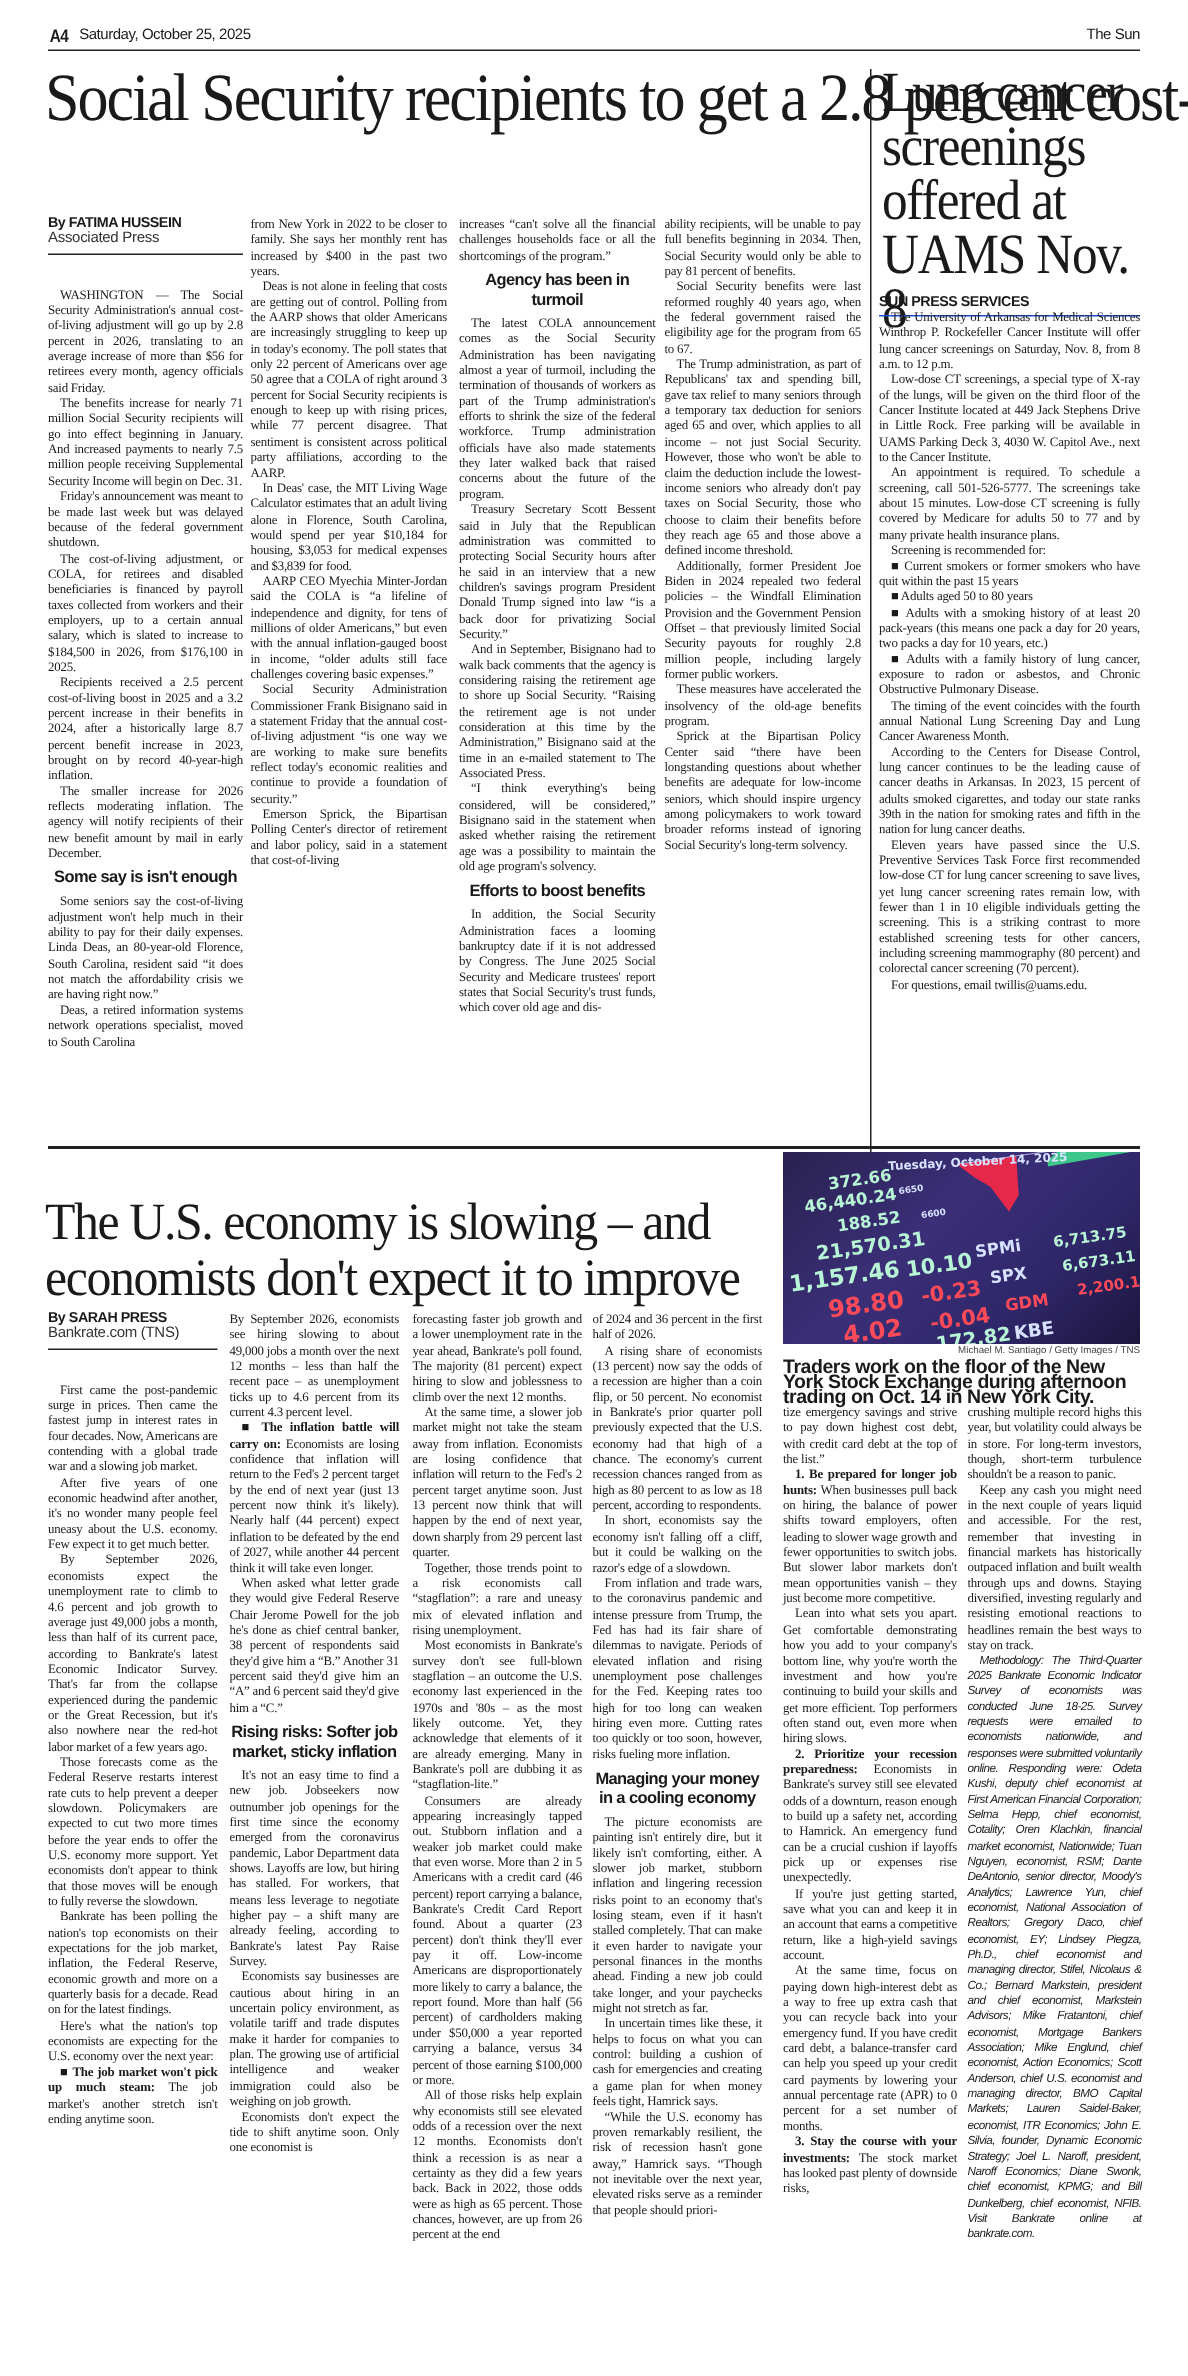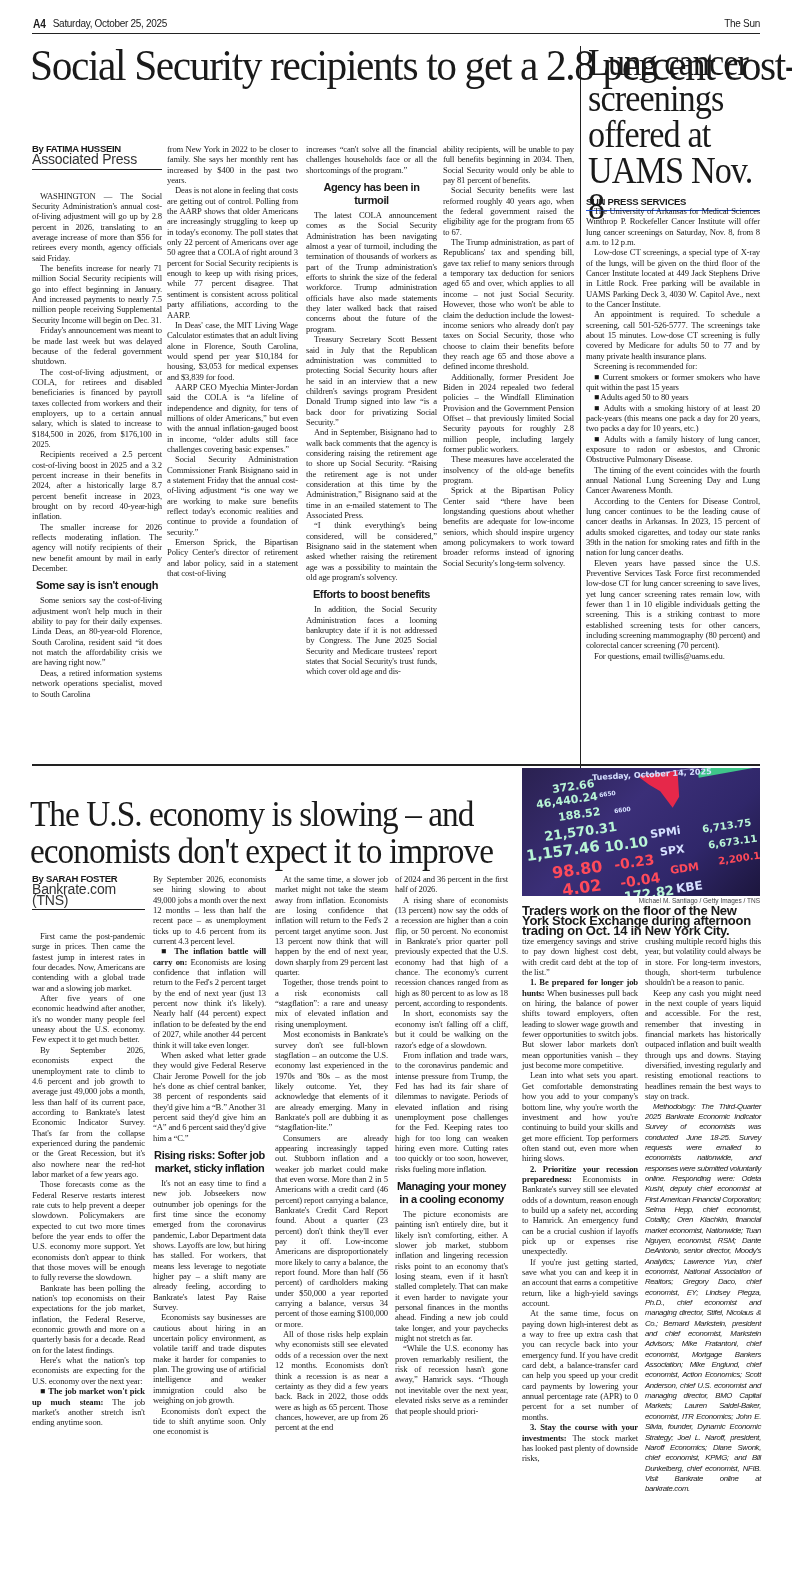--- a/index.html
+++ b/index.html
@@ -4,21 +4,21 @@
 <style>
 *{box-sizing:border-box;margin:0;padding:0}
 html,body{width:792px;height:1584px;background:#fff;overflow:hidden}
 body{font-family:"Liberation Serif",serif;color:#1a1a1a;position:relative}
 .folio{position:absolute;left:32px;top:14px;width:728px;height:20px;display:flex;align-items:center;border-bottom:1.5px solid #222;font-family:"Liberation Sans",sans-serif;font-size:10px;letter-spacing:-0.3px}
 .folio .pg{font-weight:bold;font-size:12px;margin-right:6px;transform:scaleX(.85)}
 .folio .sp{flex:1}
 .hed{font-family:"Liberation Serif",serif;font-weight:normal;color:#1a1a1a;letter-spacing:-1.5px;line-height:1}
 .story1 .hed{position:absolute;left:30px;top:44px;width:540px;font-size:45px;line-height:43px;transform:scaleX(.92);transform-origin:left top;white-space:nowrap}
 .byline{font-family:"Liberation Sans",sans-serif;font-weight:bold;font-size:9.5px;letter-spacing:-0.3px}
-.credit{font-family:"Liberation Sans",sans-serif;font-size:14px;letter-spacing:-0.2px;color:#333}
+.credit{font-family:"Liberation Sans",sans-serif;font-size:10px;letter-spacing:-0.2px;color:#333}
 .bybox{border-bottom:1px solid #222;padding-bottom:4px;margin-bottom:21px}
 .col{position:absolute;font-size:8.6px;line-height:10.35px;text-align:justify;letter-spacing:-0.15px;hyphens:manual}
 .col p{text-indent:8px}
 .sub{font-family:"Liberation Sans",sans-serif;font-weight:bold;font-size:11px;line-height:13px;letter-spacing:-0.4px;text-align:center;margin:6px 0 3px;text-indent:0!important}
 .vrule{position:absolute;background:#222}
 .hrule{position:absolute;height:1.5px;background:#222}
 .sidebar .hed{position:absolute;left:588px;top:44px;width:200px;font-size:38px;line-height:36px;letter-spacing:-1px;transform:scaleX(.9);transform-origin:left top}
 .sidebar .byline{position:absolute;left:586px;top:196px;width:174px;border-bottom:1px solid #1d4ed8;padding-bottom:3px}
 .story2 .hed{position:absolute;left:30px;top:796px;width:490px;font-size:35px;line-height:37px;letter-spacing:-1px;transform:scaleX(.95);transform-origin:left top}
 .photo{position:absolute;left:522px;top:768px;width:238px;height:128px;overflow:hidden;background:linear-gradient(135deg,#2a2150 0%,#3b2f78 40%,#30276a 70%,#1c163d 100%)}
@@ -62,21 +62,21 @@
       <p>Deas, a retired information systems network operations specialist, moved to South Carolina</p>
     </div>
   </div>
 
   <div class="col" style="left:167px;top:144px;width:131px">
     <p style="text-indent:0">from New York in 2022 to be closer to family. She says her monthly rent has increased by $400 in the past two years.</p>
     <p>Deas is not alone in feeling that costs are getting out of control. Polling from the AARP shows that older Americans are increasingly struggling to keep up in today's economy. The poll states that only 22 percent of Americans over age 50 agree that a COLA of right around 3 percent for Social Security recipients is enough to keep up with rising prices, while 77 percent disagree. That sentiment is consistent across political party affiliations, according to the AARP.</p>
     <p>In Deas' case, the MIT Living Wage Calculator estimates that an adult living alone in Florence, South Carolina, would spend per year $10,184 for housing, $3,053 for medical expenses and $3,839 for food.</p>
     <p>AARP CEO Myechia Minter-Jordan said the COLA is “a lifeline of independence and dignity, for tens of millions of older Americans,” but even with the annual inflation-gauged boost in income, “older adults still face challenges covering basic expenses.”</p>
     <p>Social Security Administration Commissioner Frank Bisignano said in a statement Friday that the annual cost-of-living adjustment “is one way we are working to make sure benefits reflect today's economic realities and continue to provide a foundation of security.”</p>
-    <p>Emerson Sprick, the Bipartisan Policy Center's director of retirement and labor policy, said in a statement that cost-of-living</p>
+    <p>Emerson Sprick, the Bipartisan Polling Center's director of retirement and labor policy, said in a statement that cost-of-living</p>
   </div>
 
   <div class="col" style="left:306px;top:144px;width:131px">
     <p style="text-indent:0">increases “can't solve all the financial challenges households face or all the shortcomings of the program.”</p>
     <p class="sub">Agency has been in turmoil</p>
     <p>The latest COLA announcement comes as the Social Security Administration has been navigating almost a year of turmoil, including the termination of thousands of workers as part of the Trump administration's efforts to shrink the size of the federal workforce. Trump administration officials have also made statements they later walked back that raised concerns about the future of the program.</p>
     <p>Treasury Secretary Scott Bessent said in July that the Republican administration was committed to protecting Social Security hours after he said in an interview that a new children's savings program President Donald Trump signed into law “is a back door for privatizing Social Security.”</p>
     <p>And in September, Bisignano had to walk back comments that the agency is considering raising the retirement age to shore up Social Security. “Raising the retirement age is not under consideration at this time by the Administration,” Bisignano said at the time in an e-mailed statement to The Associated Press.</p>
     <p>“I think everything's being considered, will be considered,” Bisignano said in the statement when asked whether raising the retirement age was a possibility to maintain the old age program's solvency.</p>
     <p class="sub">Efforts to boost benefits</p>
@@ -145,21 +145,21 @@
     <div class="t g" style="left:102px;top:118px;font-size:13px">172.82</div>
     <div class="t g" style="left:180px;top:52px;font-size:10px">6,713.75</div>
     <div class="t g" style="left:186px;top:68px;font-size:10px">6,673.11</div>
     <div class="t r" style="left:196px;top:84px;font-size:10px">2,200.12</div>
   </div>
   <div class="photo-credit">Michael M. Santiago / Getty Images / TNS</div>
   <div class="caption">Traders work on the floor of the New York Stock Exchange during afternoon trading on Oct. 14 in New York City.</div>
 
   <div class="col" style="left:32px;top:874px;width:113px">
     <div class="bybox">
-      <div class="byline">By SARAH FOSTER</div>
+      <div class="byline">By SARAH PRESS</div>
       <div class="credit">Bankrate.com (TNS)</div>
     </div>
     <p>First came the post-pandemic surge in prices. Then came the fastest jump in interest rates in four decades. Now, Americans are contending with a global trade war and a slowing job market.</p>
     <p>After five years of one economic headwind after another, it's no wonder many people feel uneasy about the U.S. economy. Few expect it to get much better.</p>
     <p>By September 2026, economists expect the unemployment rate to climb to 4.6 percent and job growth to average just 49,000 jobs a month, less than half of its current pace, according to Bankrate's latest Economic Indicator Survey. That's far from the collapse experienced during the pandemic or the Great Recession, but it's also nowhere near the red-hot labor market of a few years ago.</p>
     <p>Those forecasts come as the Federal Reserve restarts interest rate cuts to help prevent a deeper slowdown. Policymakers are expected to cut two more times before the year ends to offer the U.S. economy more support. Yet economists don't appear to think that those moves will be enough to fully reverse the slowdown.</p>
     <p>Bankrate has been polling the nation's top economists on their expectations for the job market, inflation, the Federal Reserve, economic growth and more on a quarterly basis for a decade. Read on for the latest findings.</p>
     <p>Here's what the nation's top economists are expecting for the U.S. economy over the next year:</p>
     <p class="bullet"><b>The job market won't pick up much steam:</b><span> The job market's another stretch isn't ending anytime soon.</span></p>
   </div>
@@ -168,34 +168,36 @@
     <p style="text-indent:0">By September 2026, economists see hiring slowing to about 49,000 jobs a month over the next 12 months – less than half the recent pace – as unemployment ticks up to 4.6 percent from its current 4.3 percent level.</p>
     <p class="bullet"><b>The inflation battle will carry on:</b><span> Economists are losing confidence that inflation will return to the Fed's 2 percent target by the end of next year (just 13 percent now think it's likely). Nearly half (44 percent) expect inflation to be defeated by the end of 2027, while another 44 percent think it will take even longer.</span></p>
     <p>When asked what letter grade they would give Federal Reserve Chair Jerome Powell for the job he's done as chief central banker, 38 percent of respondents said they'd give him a “B.” Another 31 percent said they'd give him an “A” and 6 percent said they'd give him a “C.”</p>
     <p class="sub">Rising risks: Softer job market, sticky inflation</p>
     <p>It's not an easy time to find a new job. Jobseekers now outnumber job openings for the first time since the economy emerged from the coronavirus pandemic, Labor Department data shows. Layoffs are low, but hiring has stalled. For workers, that means less leverage to negotiate higher pay – a shift many are already feeling, according to Bankrate's latest Pay Raise Survey.</p>
     <p>Economists say businesses are cautious about hiring in an uncertain policy environment, as volatile tariff and trade disputes make it harder for companies to plan. The growing use of artificial intelligence and weaker immigration could also be weighing on job growth.</p>
     <p>Economists don't expect the tide to shift anytime soon. Only one economist is</p>
   </div>
 
   <div class="col" style="left:275px;top:874px;width:113px">
+    <p style="text-indent:0">forecasting faster job growth and a lower unemployment rate in the year ahead, Bankrate's poll found. The majority (81 percent) expect hiring to slow and joblessness to climb over the next 12 months.</p>
     <p>At the same time, a slower job market might not take the steam away from inflation. Economists are losing confidence that inflation will return to the Fed's 2 percent target anytime soon. Just 13 percent now think that will happen by the end of next year, down sharply from 29 percent last quarter.</p>
     <p>Together, those trends point to a risk economists call “stagflation”: a rare and uneasy mix of elevated inflation and rising unemployment.</p>
     <p>Most economists in Bankrate's survey don't see full-blown stagflation – an outcome the U.S. economy last experienced in the 1970s and '80s – as the most likely outcome. Yet, they acknowledge that elements of it are already emerging. Many in Bankrate's poll are dubbing it as “stagflation-lite.”</p>
     <p>Consumers are already appearing increasingly tapped out. Stubborn inflation and a weaker job market could make that even worse. More than 2 in 5 Americans with a credit card (46 percent) report carrying a balance, Bankrate's Credit Card Report found. About a quarter (23 percent) don't think they'll ever pay it off. Low-income Americans are disproportionately more likely to carry a balance, the report found. More than half (56 percent) of cardholders making under $50,000 a year reported carrying a balance, versus 34 percent of those earning $100,000 or more.</p>
     <p>All of those risks help explain why economists still see elevated odds of a recession over the next 12 months. Economists don't think a recession is as near a certainty as they did a few years back. Back in 2022, those odds were as high as 65 percent. Those chances, however, are up from 26 percent at the end</p>
   </div>
 
   <div class="col" style="left:395px;top:874px;width:113px">
     <p style="text-indent:0">of 2024 and 36 percent in the first half of 2026.</p>
     <p>A rising share of economists (13 percent) now say the odds of a recession are higher than a coin flip, or 50 percent. No economist in Bankrate's prior quarter poll previously expected that the U.S. economy had that high of a chance. The economy's current recession chances ranged from as high as 80 percent to as low as 18 percent, according to respondents.</p>
     <p>In short, economists say the economy isn't falling off a cliff, but it could be walking on the razor's edge of a slowdown.</p>
     <p>From inflation and trade wars, to the coronavirus pandemic and intense pressure from Trump, the Fed has had its fair share of dilemmas to navigate. Periods of elevated inflation and rising unemployment pose challenges for the Fed. Keeping rates too high for too long can weaken hiring even more. Cutting rates too quickly or too soon, however, risks fueling more inflation.</p>
     <p class="sub">Managing your money in a cooling economy</p>
     <p>The picture economists are painting isn't entirely dire, but it likely isn't comforting, either. A slower job market, stubborn inflation and lingering recession risks point to an economy that's losing steam, even if it hasn't stalled completely. That can make it even harder to navigate your personal finances in the months ahead. Finding a new job could take longer, and your paychecks might not stretch as far.</p>
+    <p>In uncertain times like these, it helps to focus on what you can control: building a cushion of cash for emergencies and creating a game plan for when money feels tight, Hamrick says.</p>
     <p>“While the U.S. economy has proven remarkably resilient, the risk of recession hasn't gone away,” Hamrick says. “Though not inevitable over the next year, elevated risks serve as a reminder that people should priori-</p>
   </div>
 
   <div class="col" style="left:522px;top:936px;width:116px">
     <p style="text-indent:0">tize emergency savings and strive to pay down highest cost debt, with credit card debt at the top of the list.”</p>
     <p><b>1. Be prepared for longer job hunts:</b><span> When businesses pull back on hiring, the balance of power shifts toward employers, often leading to slower wage growth and fewer opportunities to switch jobs. But slower labor markets don't mean opportunities vanish – they just become more competitive.</span></p>
     <p>Lean into what sets you apart. Get comfortable demonstrating how you add to your company's bottom line, why you're worth the investment and how you're continuing to build your skills and get more efficient. Top performers often stand out, even more when hiring slows.</p>
     <p><b>2. Prioritize your recession preparedness:</b><span> Economists in Bankrate's survey still see elevated odds of a downturn, reason enough to build up a safety net, according to Hamrick. An emergency fund can be a crucial cushion if layoffs pick up or expenses rise unexpectedly.</span></p>
     <p>If you're just getting started, save what you can and keep it in an account that earns a competitive return, like a high-yield savings account.</p>
     <p>At the same time, focus on paying down high-interest debt as a way to free up extra cash that you can recycle back into your emergency fund. If you have credit card debt, a balance-transfer card can help you speed up your credit card payments by lowering your annual percentage rate (APR) to 0 percent for a set number of months.</p>

